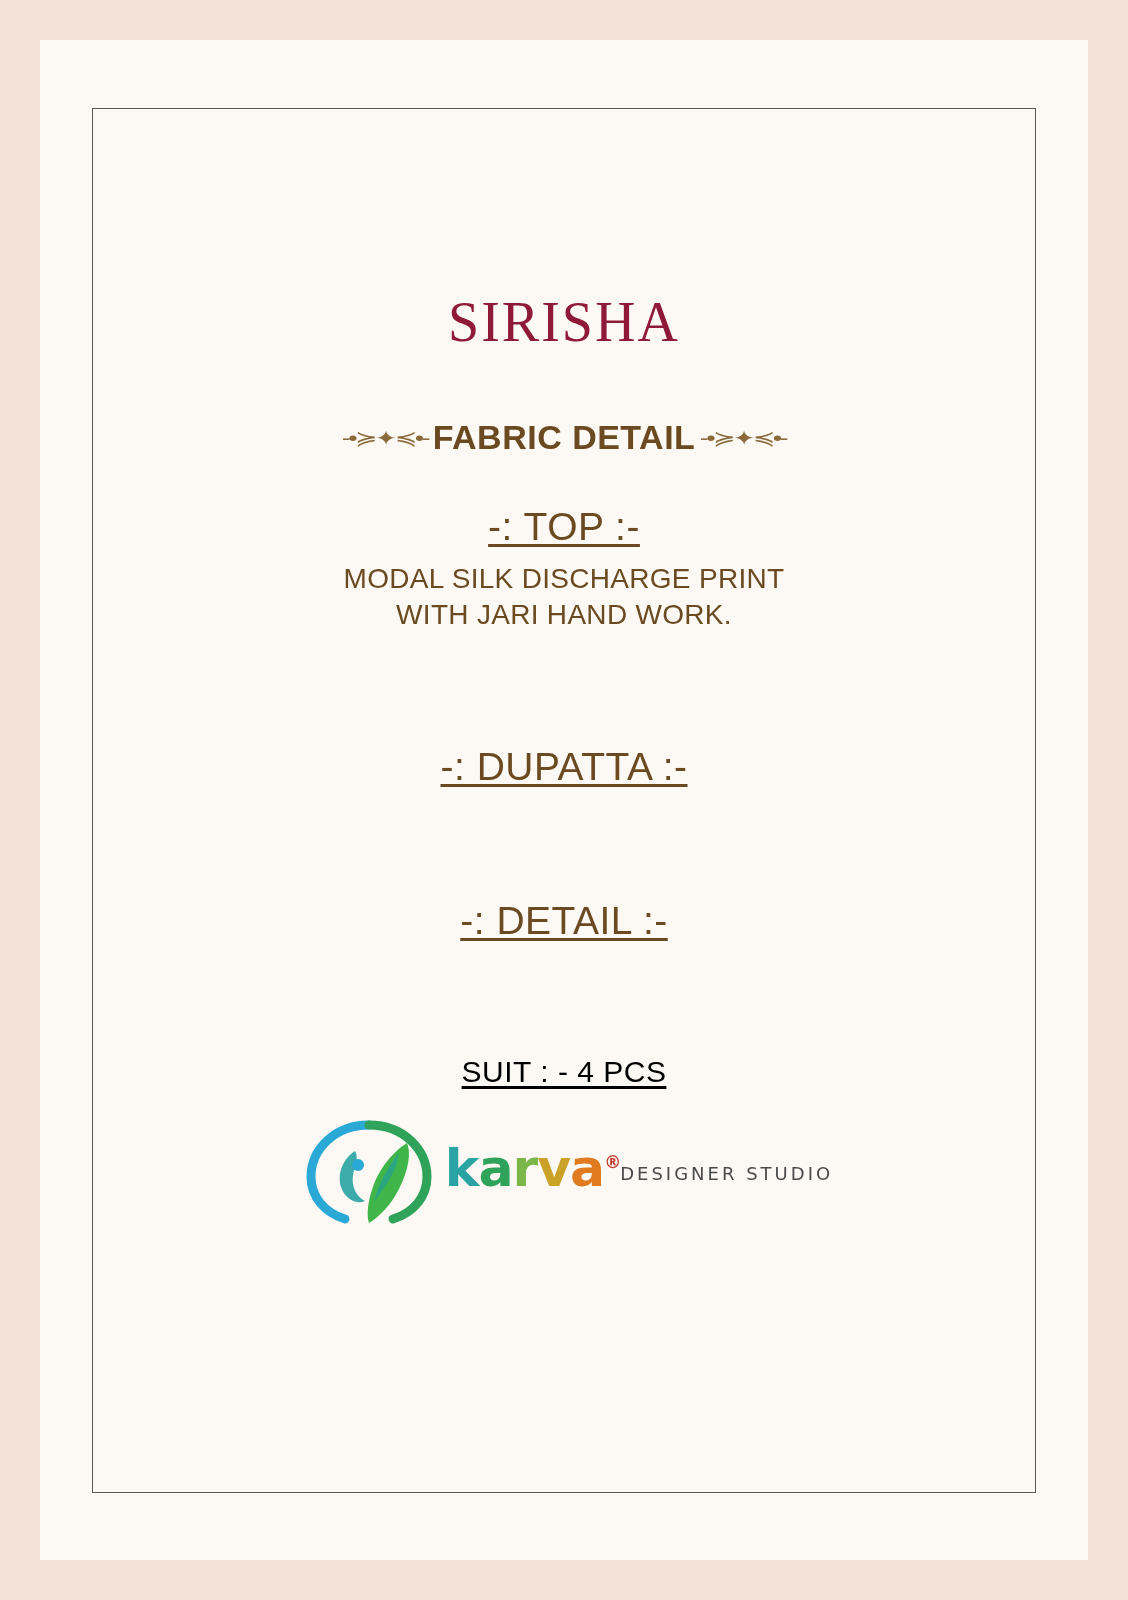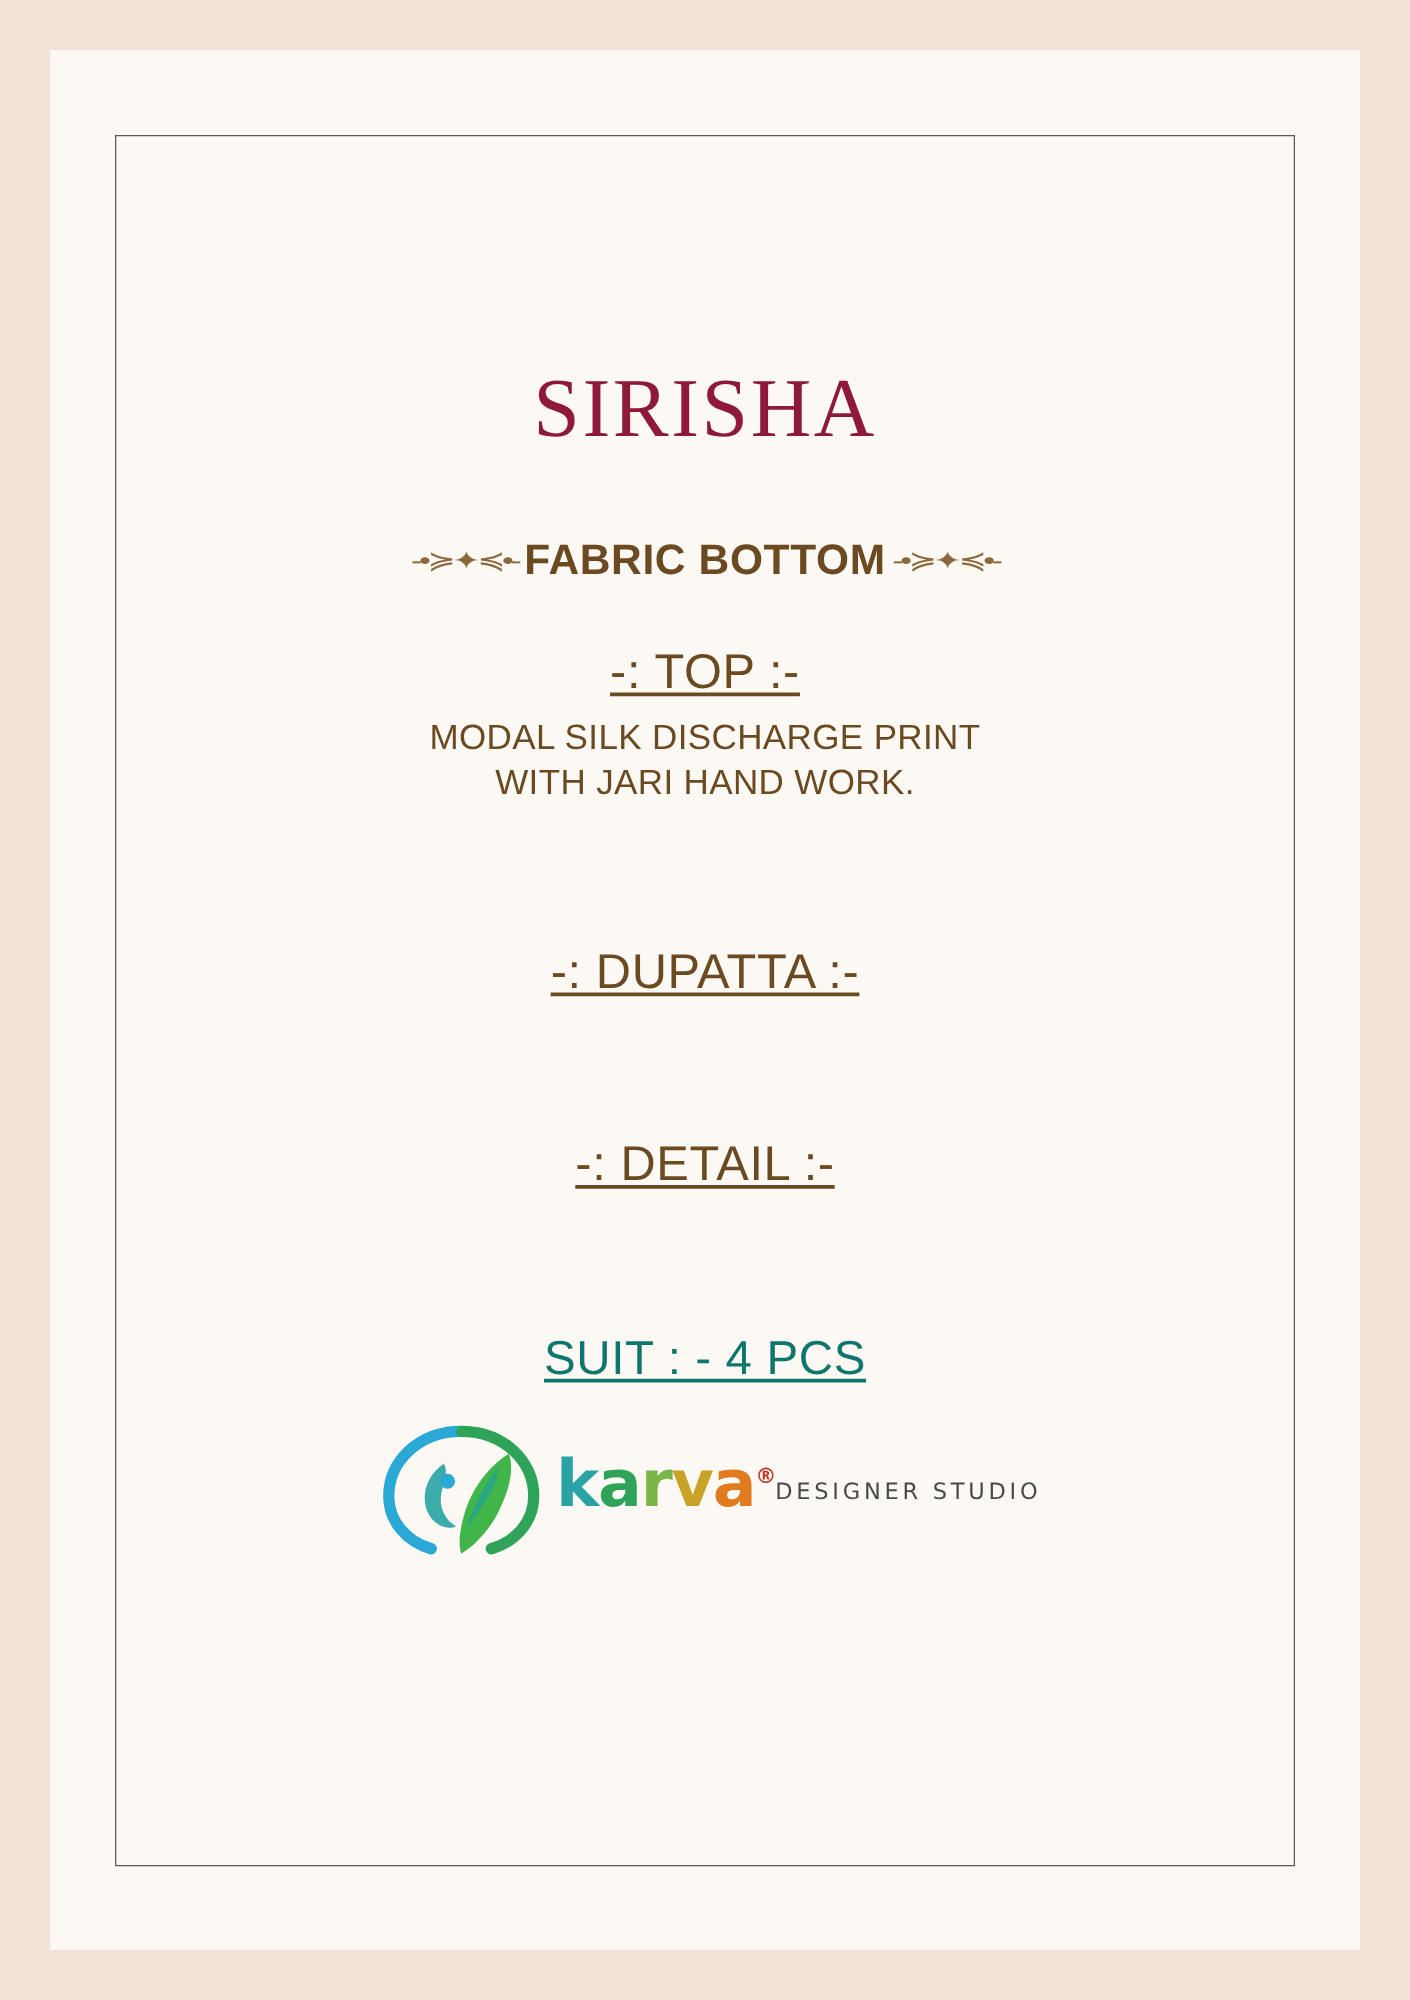--- a/index.html
+++ b/index.html
@@ -31,21 +31,21 @@
     border: 1.5px solid #5a5a52;
     background: #fcf9f4;
     box-sizing: border-box;
     display: flex;
     flex-direction: column;
     align-items: center;
   }
   .brand-title {
     margin-top: 185px;
     font-family: "Liberation Serif", serif;
-    font-size: 67px;
+    font-size: 56px;
     letter-spacing: 2px;
     color: #8e1a37;
     line-height: 1;
     font-weight: 400;
   }
   .fabric-detail-row {
     margin-top: 68px;
     display: flex;
     align-items: center;
     justify-content: center;
@@ -82,22 +82,22 @@
   }
   .sec-body {
     margin-top: 12px;
     font-size: 28px;
     color: #6b4a21;
     line-height: 1.28;
     letter-spacing: 0.3px;
   }
   .suit-line {
     margin-top: 112px;
-    font-size: 38px;
-    color: #0f766e;
+    font-size: 30px;
+    color: #000000;
     text-decoration: underline;
     text-underline-offset: 4px;
     letter-spacing: 0.5px;
   }
   .logo-block {
     margin-top: 24px;
     display: flex;
     flex-direction: row;
     align-items: center;
   }
@@ -135,21 +135,21 @@
 </head>
 <body>
 
 <div class="page">
   <div class="inner-border">
 
     <div class="brand-title">SIRISHA</div>
 
     <div class="fabric-detail-row">
       <span class="orn">-•≽✦≼•-</span>
-      <span class="fabric-detail-label">FABRIC BOTTOM</span>
+      <span class="fabric-detail-label">FABRIC DETAIL</span>
       <span class="orn">-•≽✦≼•-</span>
     </div>
 
     <div class="section sec-top">
       <div class="sec-heading">-: TOP :-</div>
       <div class="sec-body" style="white-space: pre-line;">MODAL SILK DISCHARGE PRINT
 WITH JARI HAND WORK.</div>
     </div>
 
     <div class="section sec-dupatta">

